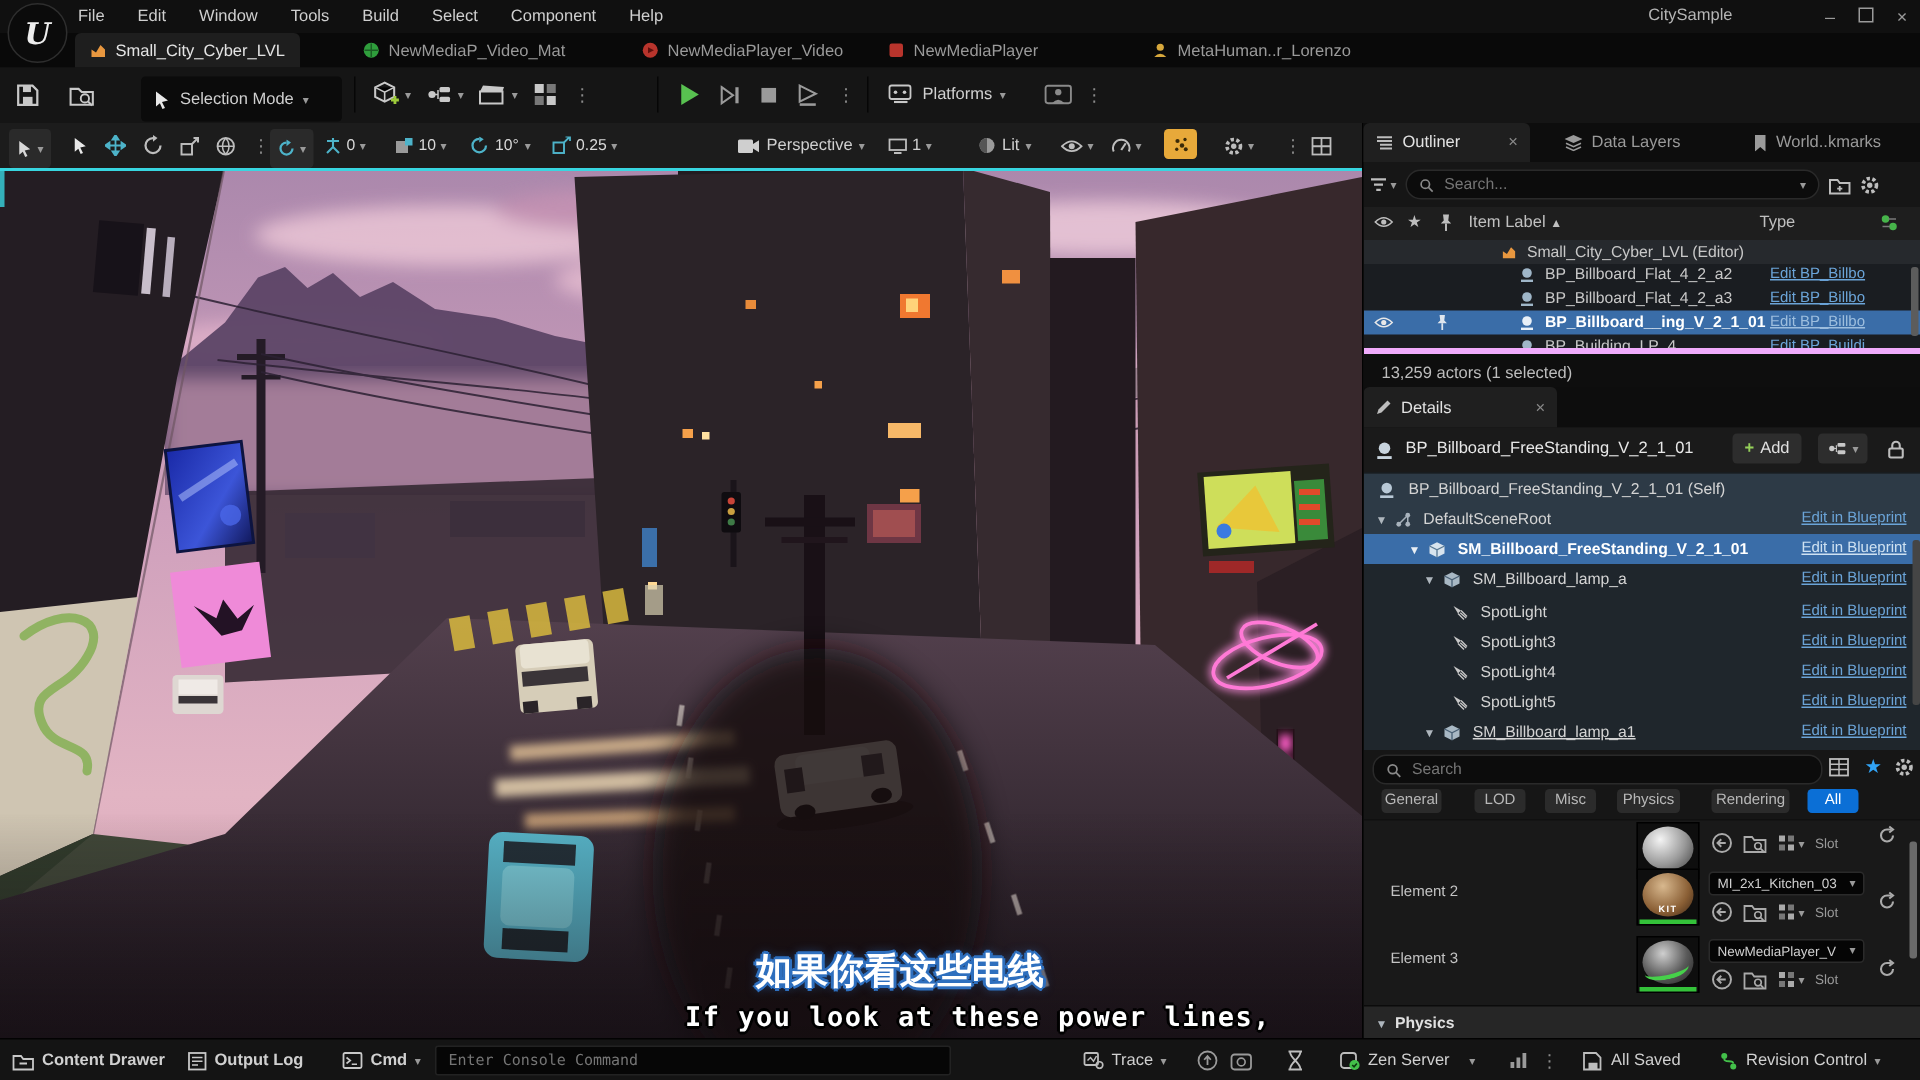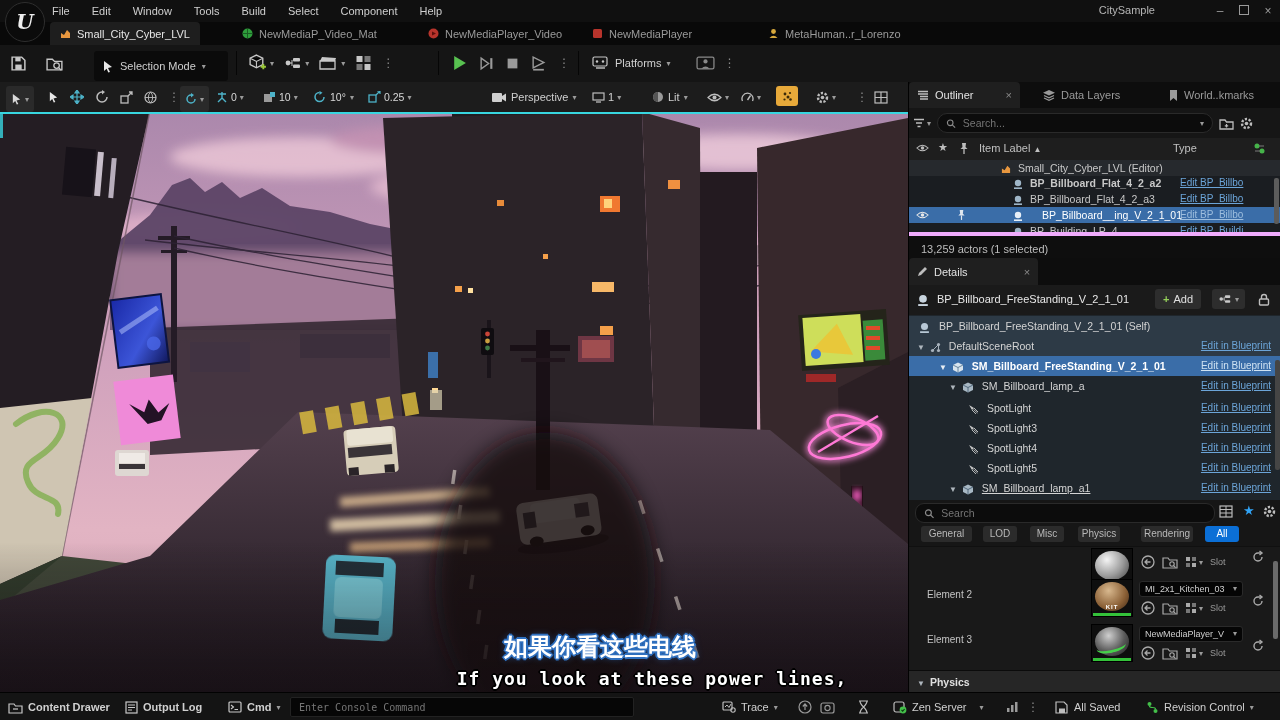--- a/index.html
+++ b/index.html
@@ -679,21 +679,21 @@
         <svg class="ico" style="margin-left:92px;" width="10" height="10" viewBox="0 0 11 11">
             <path d="M1 10 L1 5 4 7 7 2 10 5 10 10 Z" fill="#e8973f"></path>
           </svg>
         <span style="margin-left:4px;">Small_City_Cyber_LVL (Editor)</span>
       </div>
       <div class="orow" style="top:15px;">
         <svg class="ico" style="margin-left:104px;" width="10" height="10" viewBox="0 0 10 10">
             <circle cx="5" cy="4" r="3.2" fill="#9fb6c8"></circle>
             <rect x="1" y="8.4" width="8" height="1.6" fill="#9fb6c8"></rect>
           </svg>
-        <span style="margin-left:4px;font-weight:bold;">BP_Billboard_Flat_4_2_a2</span>
+        <span style="margin-left:4px;">BP_Billboard_Flat_4_2_a2</span>
         <span class="link" style="position:absolute;left:271px;">Edit BP_Billbo</span>
       </div>
       <div class="orow" style="top:31px;">
         <svg class="ico" style="margin-left:104px;" width="10" height="10" viewBox="0 0 10 10">
             <circle cx="5" cy="4" r="3.2" fill="#9fb6c8"></circle>
             <rect x="1" y="8.4" width="8" height="1.6" fill="#9fb6c8"></rect>
           </svg>
         <span style="margin-left:4px;">BP_Billboard_Flat_4_2_a3</span>
         <span class="link" style="position:absolute;left:271px;">Edit BP_Billbo</span>
       </div>
@@ -703,21 +703,21 @@
             <circle cx="7.5" cy="5.5" r="2" fill="#e8e8e8"></circle>
           </svg>
         <svg class="ico" style="position:absolute;left:48px;top:2px;" width="9" height="12" viewBox="0 0 10 13">
             <path d="M3 1 H7 L6.5 5 L8.5 7 H1.5 L3.5 5 Z" fill="#dfe6ee"></path>
             <line x1="5" y1="7" x2="5" y2="12" stroke="#dfe6ee" stroke-width="1.3"></line>
           </svg>
         <svg class="ico" style="margin-left:104px;" width="10" height="10" viewBox="0 0 10 10">
             <circle cx="5" cy="4" r="3.2" fill="#e8f0f8"></circle>
             <rect x="1" y="8.4" width="8" height="1.6" fill="#e8f0f8"></rect>
           </svg>
-        <span style="margin-left:16px;font-weight:normal;">BP_Billboard__ing_V_2_1_01</span>
+        <span style="margin-left:4px;font-weight:bold;">BP_Billboard__ing_V_2_1_01</span>
         <span class="link" style="position:absolute;left:271px;color:#9dbede;">Edit BP_Billbo</span>
       </div>
       <div class="orow" style="top:63px;">
         <svg class="ico" style="margin-left:104px;" width="10" height="10" viewBox="0 0 10 10">
             <circle cx="5" cy="4" r="3.2" fill="#9fb6c8"></circle>
             <rect x="1" y="8.4" width="8" height="1.6" fill="#9fb6c8"></rect>
           </svg>
         <span style="margin-left:4px;">BP_Building_LP_4</span>
         <span class="link" style="position:absolute;left:271px;">Edit BP_Buildi</span>
       </div>
@@ -855,21 +855,21 @@
           <path d="M1 4.5 H13 M1 8 H13 M7 1 V12" stroke="#bdbdbd" stroke-width="1"></path>
         </svg>
       <span style="position:absolute;left:334px;top:3px;color:#31a3f5;font-size:13px;">★</span>
       <svg class="ico" style="position:absolute;left:354px;top:5px;" width="13" height="13" viewBox="0 0 13 13">
           <circle cx="6.5" cy="6.5" r="4.5" fill="none" stroke="#bdbdbd" stroke-width="2.4" stroke-dasharray="2.2 1.6"></circle>
           <circle cx="6.5" cy="6.5" r="1.8" fill="#bdbdbd"></circle>
         </svg>
     </div>
 
     <div class="ftabs">
-      <div class="ftab" style="left:12px;width:51px;">General</div>
+      <div class="ftab" style="left:12px;width:40px;">General</div>
       <div class="ftab" style="left:74px;width:34px;">LOD</div>
       <div class="ftab" style="left:121px;width:34px;">Misc</div>
       <div class="ftab" style="left:169px;width:42px;">Physics</div>
       <div class="ftab" style="left:232px;width:52px;">Rendering</div>
       <div class="ftab active" style="left:296px;width:34px;">All</div>
     </div>
 
     <div class="mat">
 
       <div class="thumb" style="left:182px;top:1px;">

